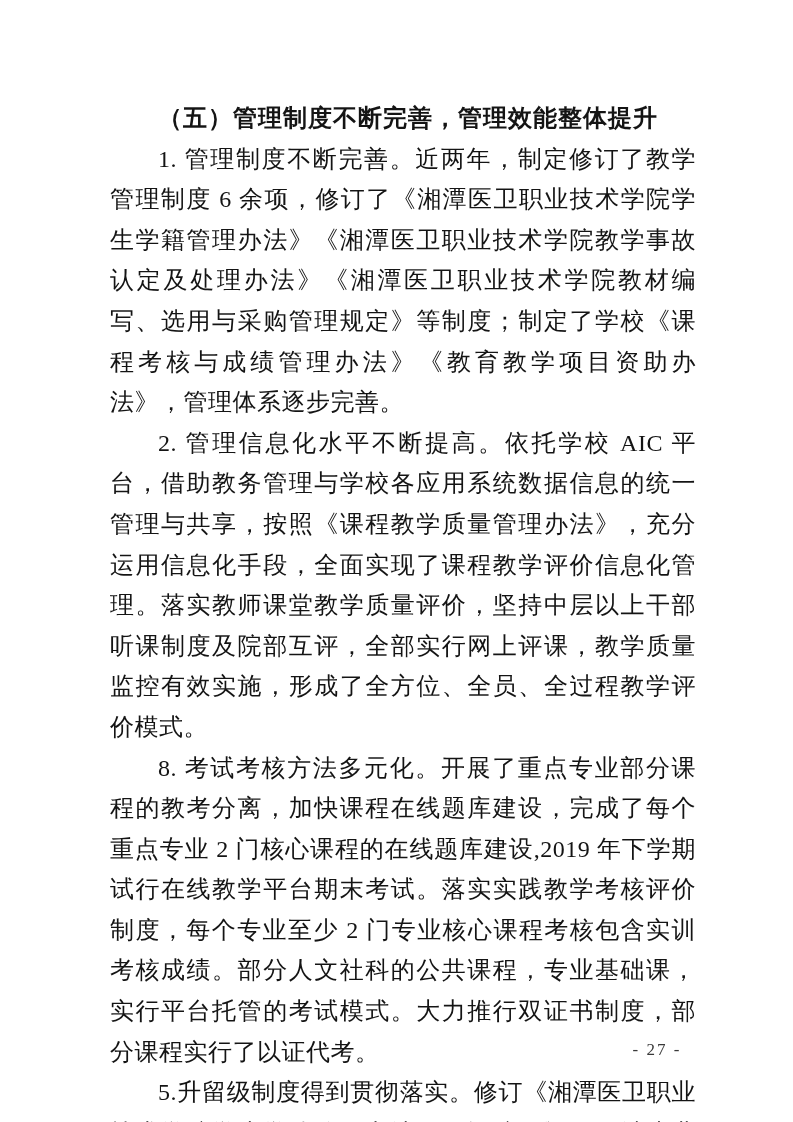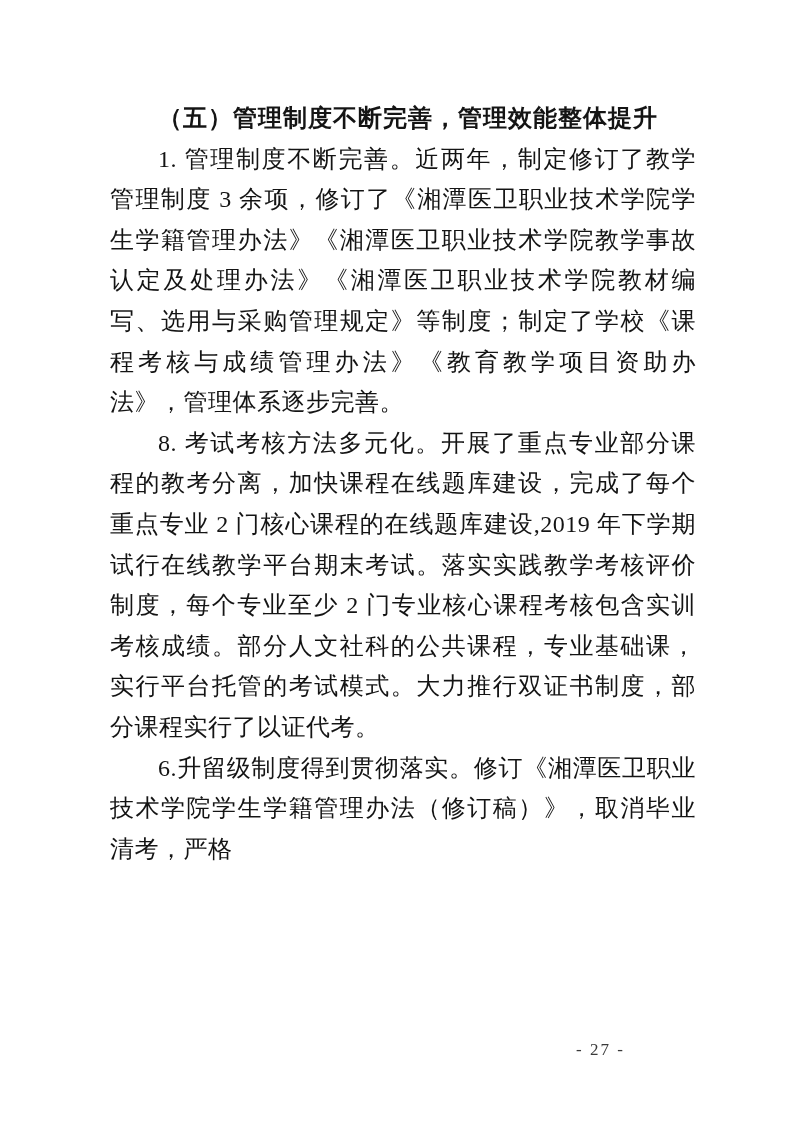--- a/index.html
+++ b/index.html
@@ -36,38 +36,39 @@
   .doc-paragraph {
     margin: 0;
     text-indent: 2em;
   }
   .doc-paragraph .lead {
     font-weight: normal;
   }
   .page-number {
     position: absolute;
     top: 1040px;
-    left: 576px;
+    left: 602px;
     width: 110px;
-    text-align: left;
+    text-align: center;
     font-size: 17px;
     color: #3a3a3a;
     letter-spacing: 2px;
     font-family: "Liberation Serif", "DejaVu Serif", serif;
   }
 </style>
 </head>
 <body>
 
 <div class="page">
   <div class="content">
     <p class="doc-heading">（五）管理制度不断完善，管理效能整体提升</p>
 
-    <p class="doc-paragraph"><span class="lead">1. 管理制度不断完善。</span><span>近两年，制定修订了教学管理制度 3 余项，修订了《湘潭医卫职业技术学院学生学籍管理办法》《湘潭医卫职业技术学院教学事故认定及处理办法》《湘潭医卫职业技术学院教材编写、选用与采购管理规定》等制度；制定了学校《课程考核与成绩管理办法》《教育教学项目资助办法》，管理体系逐步完善。</span></p>
+    <p class="doc-paragraph"><span class="lead">1. 管理制度不断完善。</span><span>近两年，制定修订了教学管理制度 6 余项，修订了《湘潭医卫职业技术学院学生学籍管理办法》《湘潭医卫职业技术学院教学事故认定及处理办法》《湘潭医卫职业技术学院教材编写、选用与采购管理规定》等制度；制定了学校《课程考核与成绩管理办法》《教育教学项目资助办法》，管理体系逐步完善。</span></p>
 
+    <p class="doc-paragraph"><span class="lead">2. 管理信息化水平不断提高。</span><span>依托学校 AIC 平台，借助教务管理与学校各应用系统数据信息的统一管理与共享，按照《课程教学质量管理办法》，充分运用信息化手段，全面实现了课程教学评价信息化管理。落实教师课堂教学质量评价，坚持中层以上干部听课制度及院部互评，全部实行网上评课，教学质量监控有效实施，形成了全方位、全员、全过程教学评价模式。</span></p>
 
     <p class="doc-paragraph"><span class="lead">8. 考试考核方法多元化。</span><span>开展了重点专业部分课程的教考分离，加快课程在线题库建设，完成了每个重点专业 2 门核心课程的在线题库建设,2019 年下学期试行在线教学平台期末考试。落实实践教学考核评价制度，每个专业至少 2 门专业核心课程考核包含实训考核成绩。部分人文社科的公共课程，专业基础课，实行平台托管的考试模式。大力推行双证书制度，部分课程实行了以证代考。</span></p>
 
-    <p class="doc-paragraph"><span class="lead">6.升留级制度得到贯彻落实。</span><span>修订《湘潭医卫职业技术学院学生学籍管理办法（修订稿）》，取消毕业清考，严格</span></p>
+    <p class="doc-paragraph"><span class="lead">5.升留级制度得到贯彻落实。</span><span>修订《湘潭医卫职业技术学院学生学籍管理办法（修订稿）》，取消毕业清考，严格</span></p>
   </div>
 
   <div class="page-number">- 27 -</div>
 </div>
 
 </body></html>

